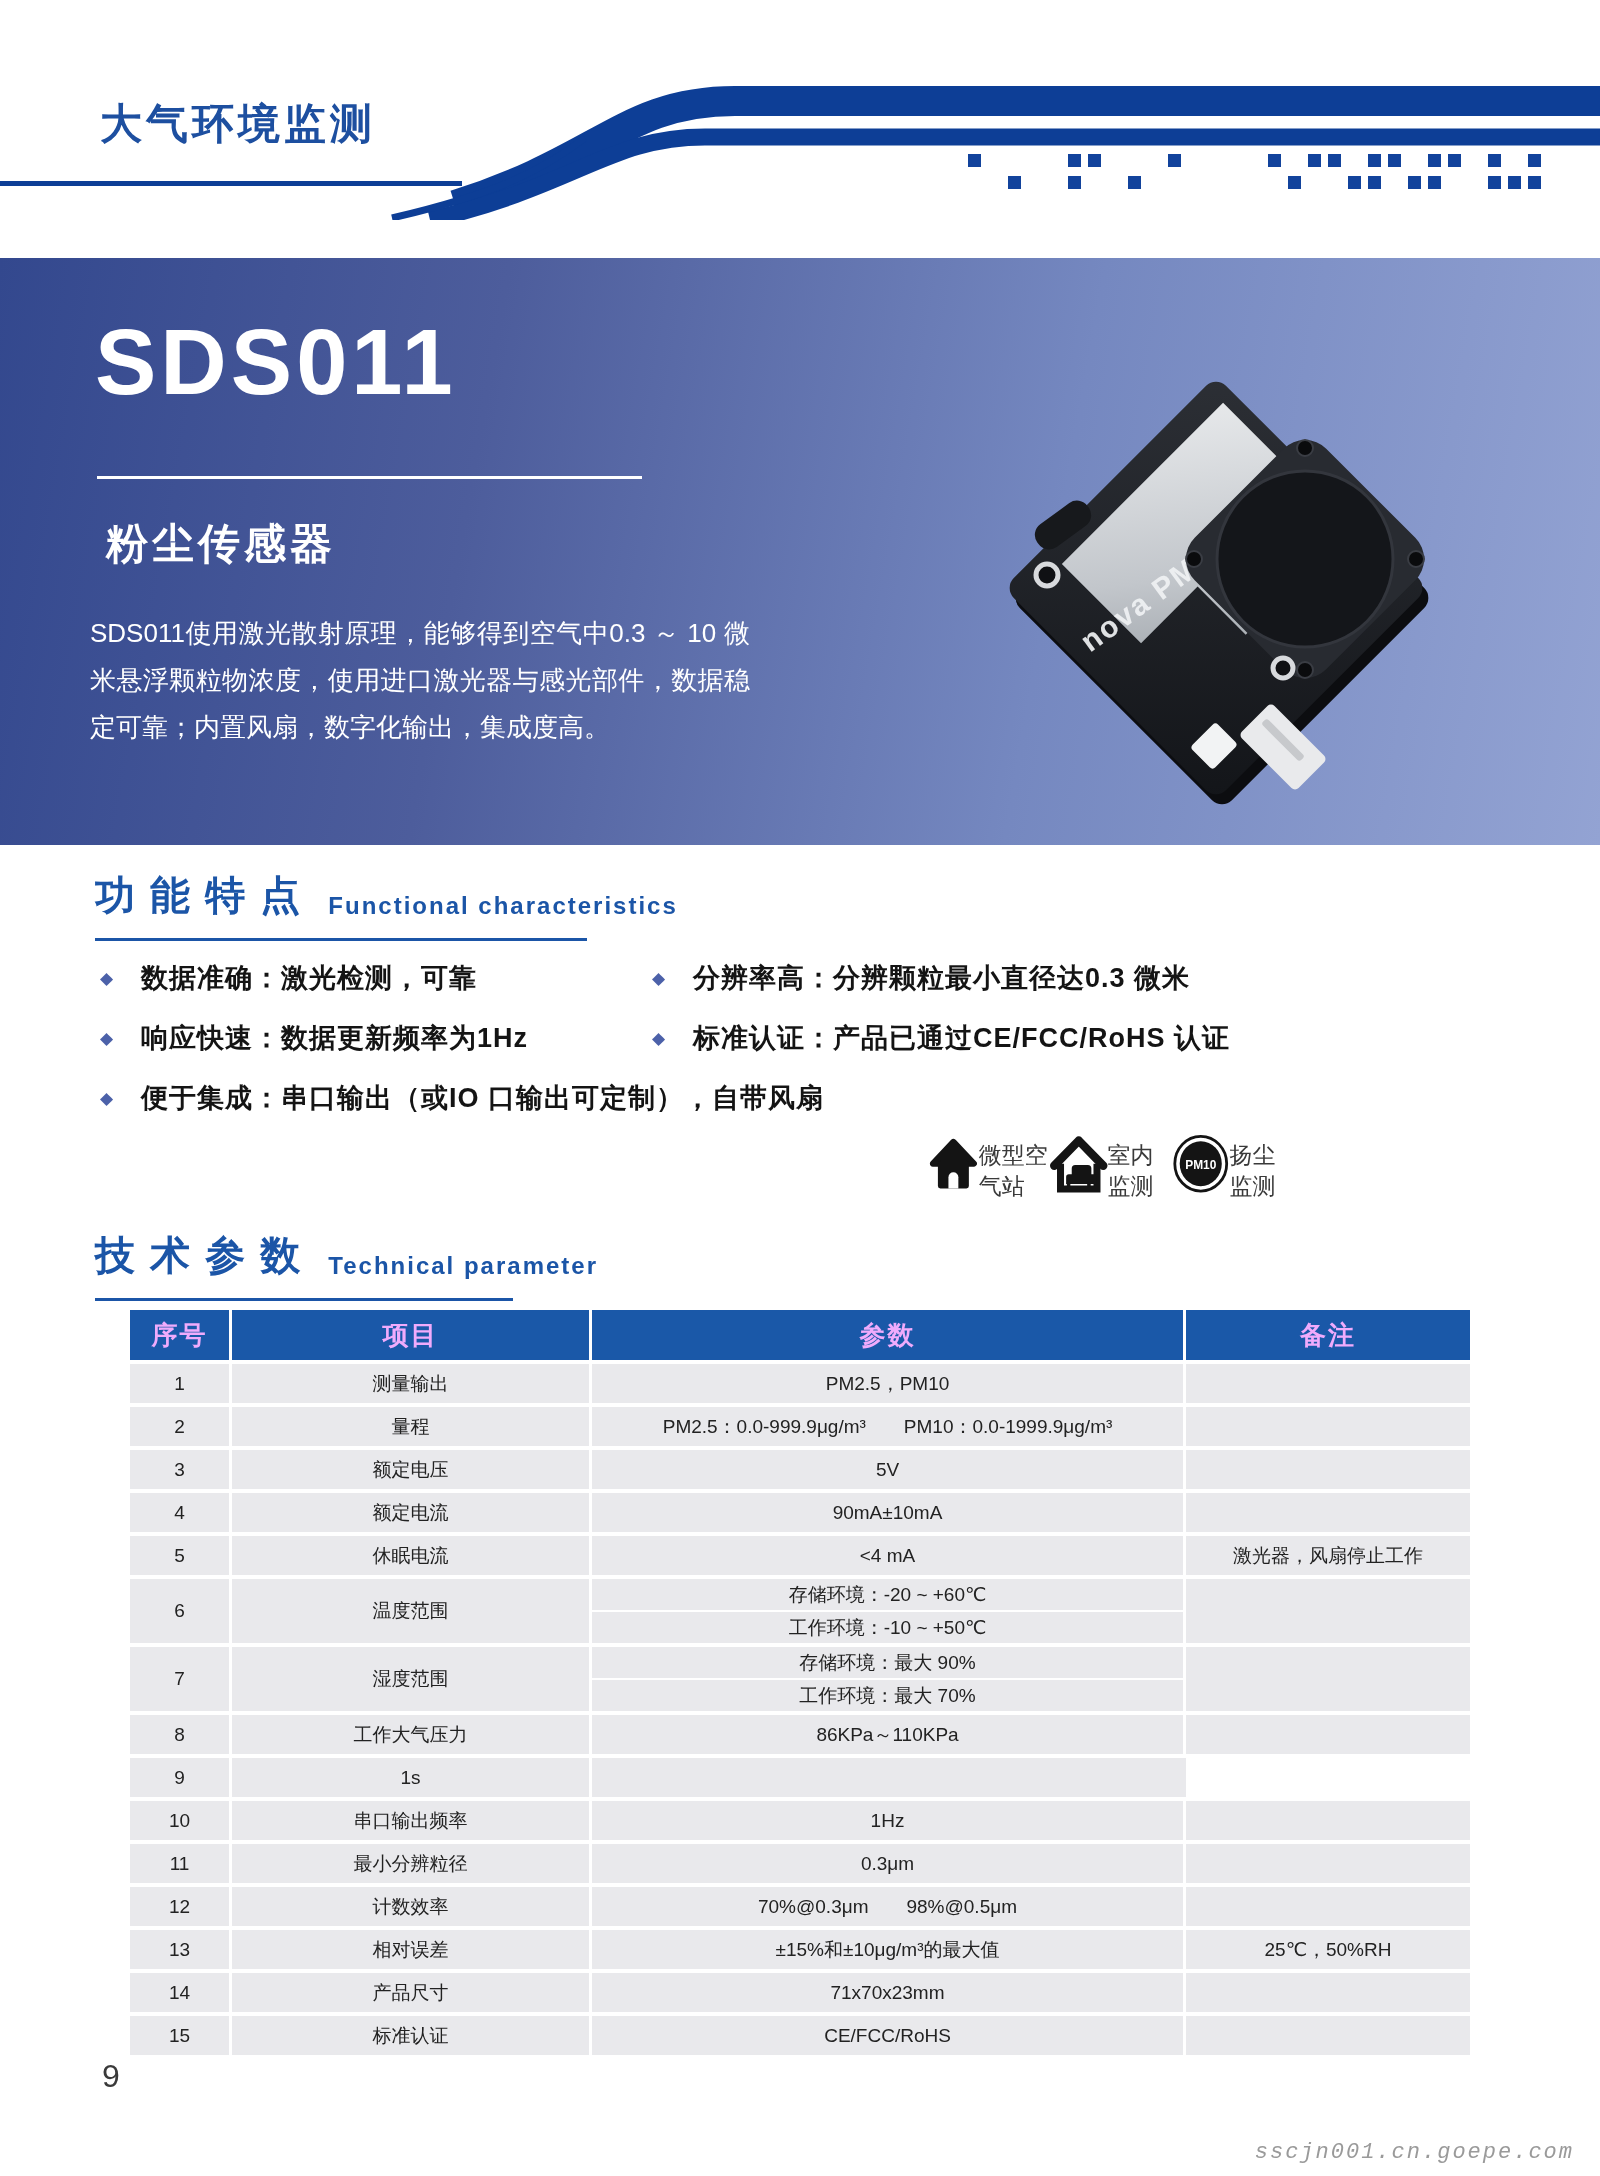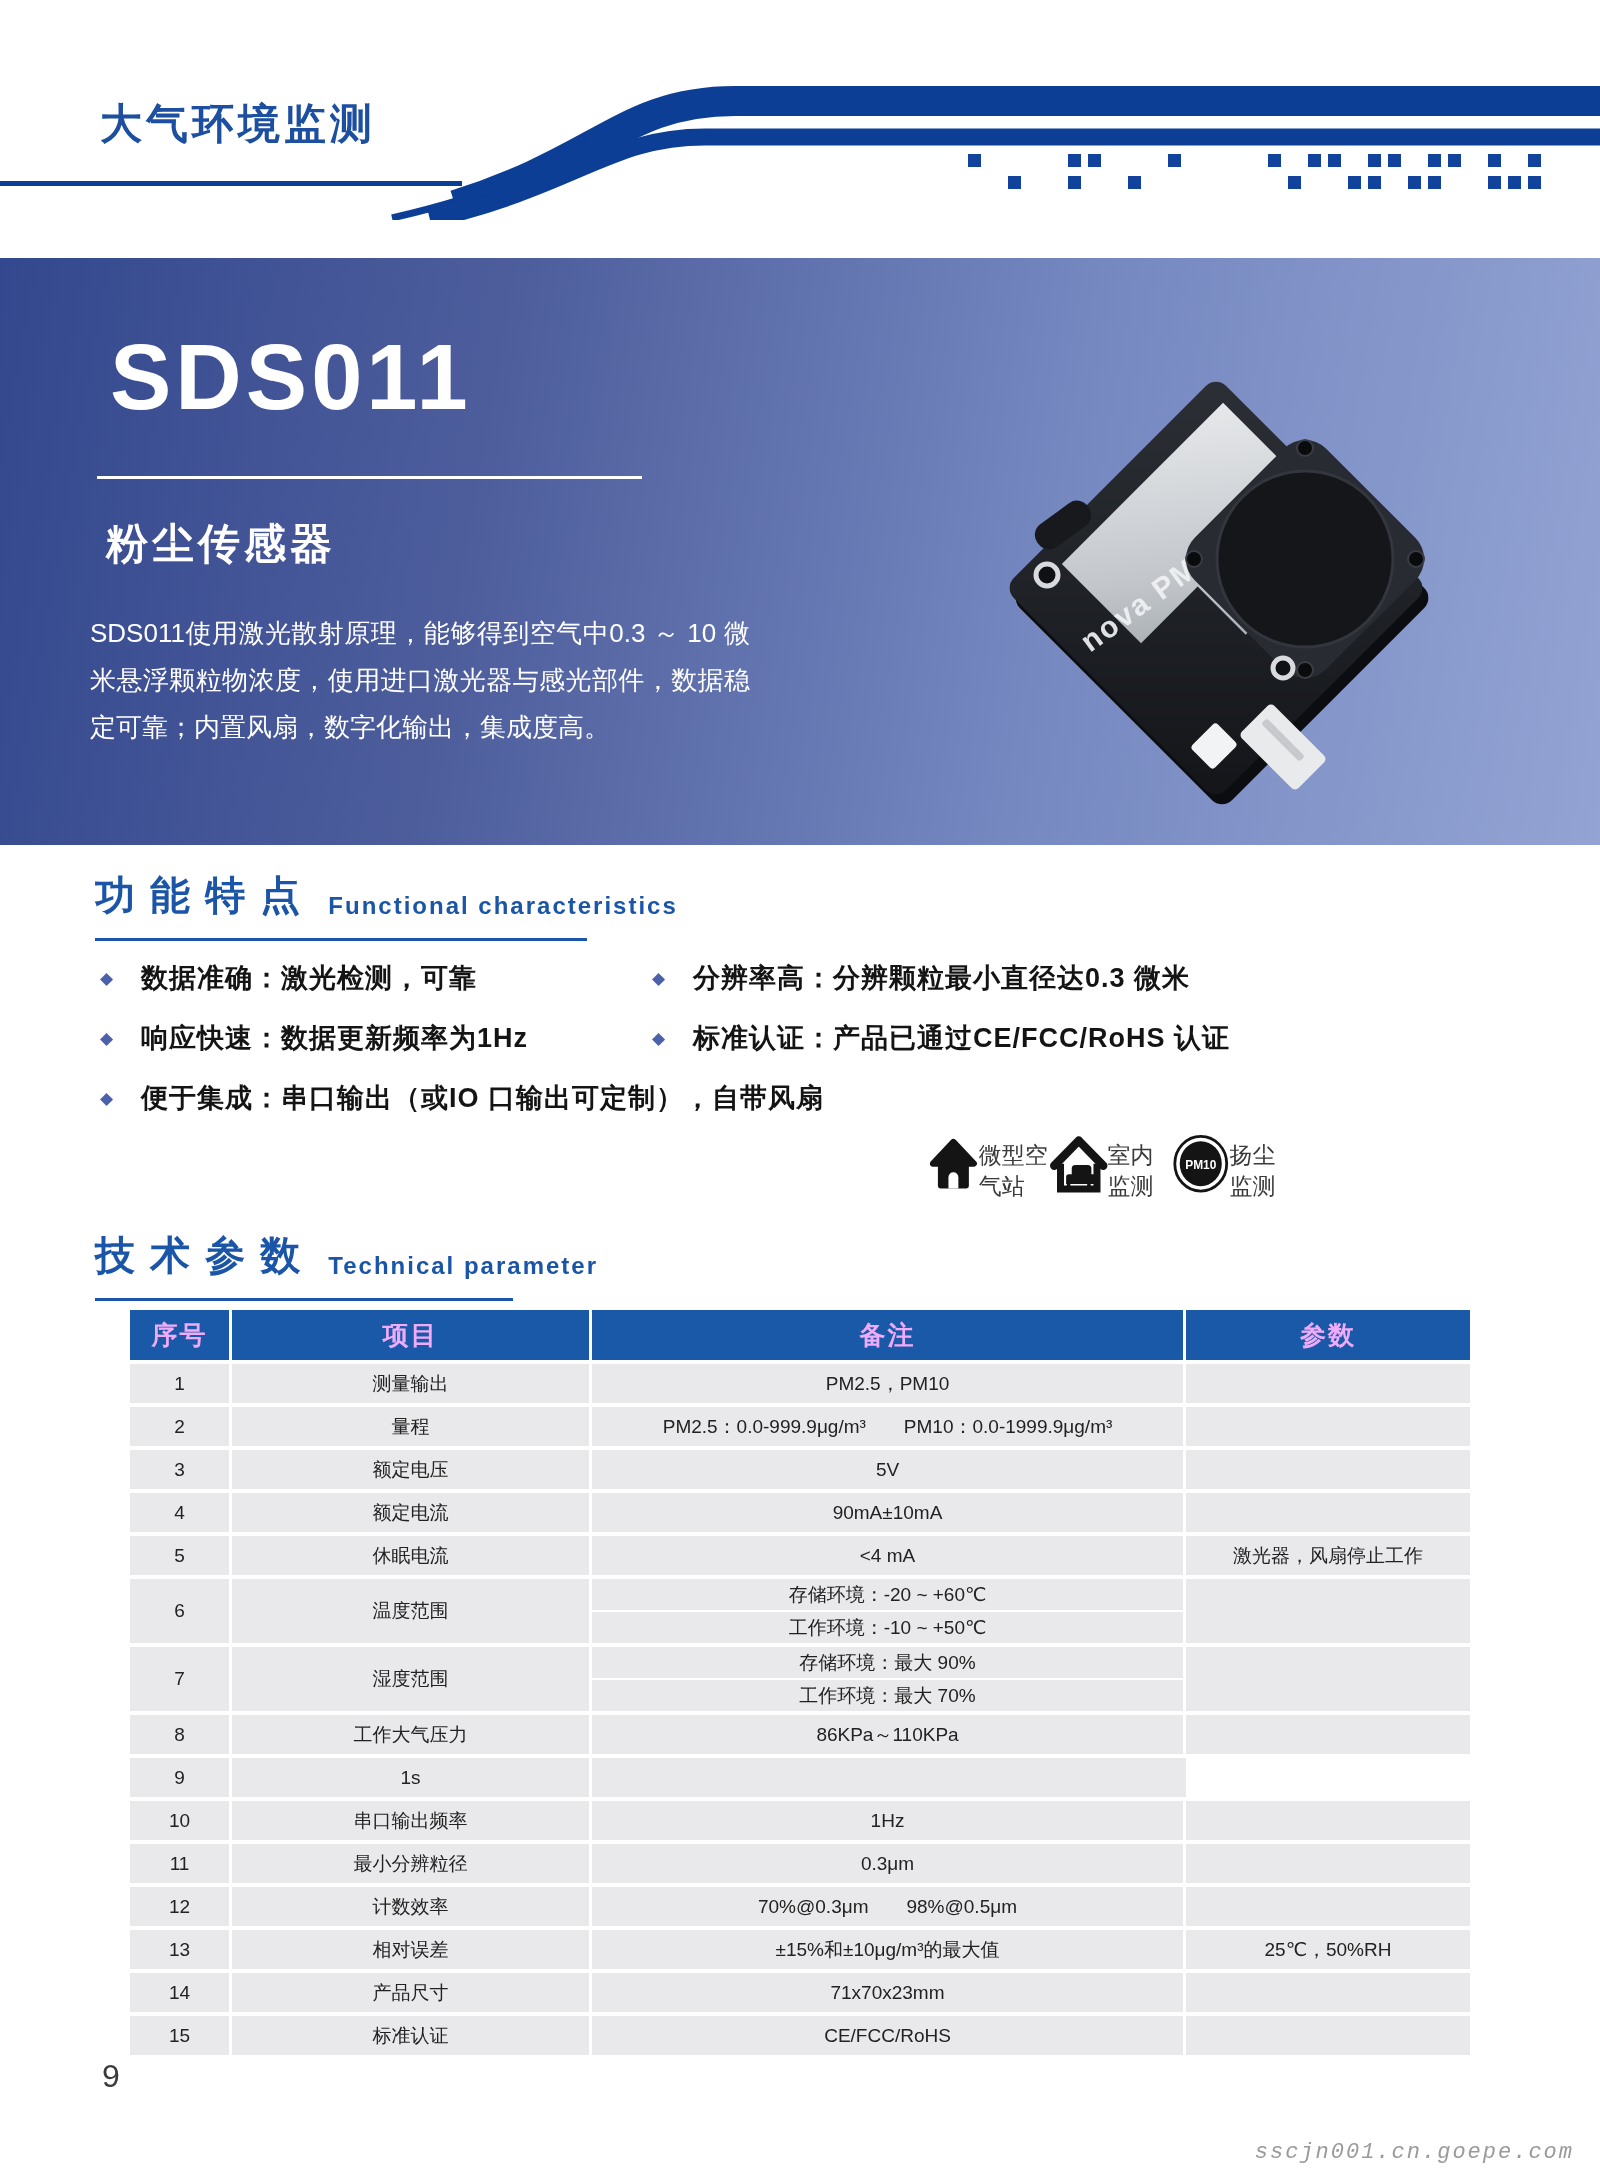--- a/index.html
+++ b/index.html
@@ -11,21 +11,21 @@
          color:#1d4fa0;letter-spacing:4px;}
   .swoosh{position:absolute;left:0;top:60px;width:1600px;height:160px;}
   .dots{position:absolute;left:948px;top:154px;}
   .dots-row{display:flex;height:13px;margin-bottom:9px;}
   .dots-cell{width:13px;height:13px;margin-right:7px;}
   .dots-cell.on{background:#12439c;}
 
   
   .hero{position:absolute;left:0;top:258px;width:1600px;height:587px;
         background:linear-gradient(100deg,#33488e 0%,#4d5d9c 30%,#7588c0 65%,#93a3d3 100%);}
-  .hero-model{position:absolute;left:95px;top:52px;margin:15px;font-size:92px;font-weight:bold;
+  .hero-model{position:absolute;left:95px;top:52px;margin:0;font-size:92px;font-weight:bold;
               color:#ffffff;letter-spacing:4px;}
   .hero-line{position:absolute;left:97px;top:218px;width:545px;height:3px;background:#ffffff;}
   .hero-sub{position:absolute;left:106px;top:258px;margin:0;font-size:42px;font-weight:600;
             color:#ffffff;letter-spacing:4px;}
   .hero-desc{position:absolute;left:90px;top:352px;margin:0;width:660px;font-size:26px;
              line-height:47px;color:#ffffff;text-align:justify;}
   .product-art{position:absolute;left:940px;top:90px;width:620px;height:500px;}
 
   
   .sec-title{position:absolute;display:flex;align-items:flex-end;}
@@ -254,22 +254,22 @@
   <div class="sec-title" style="left:95px;top:1228px;">
     <span class="sec-cn">技 术 参 数</span>
     <span class="sec-en">Technical parameter</span>
   </div>
   <div class="sec-rule" style="left:95px;top:1298px;width:418px;"></div>
 
   <div class="spec-table" id="spec-table">
       <div class="trow thead">
         <div class="tcell">序号</div>
         <div class="tcell">项目</div>
+        <div class="tcell">参数</div>
         <div class="tcell">备注</div>
-        <div class="tcell">参数</div>
       </div>
       <div class="trow tbody single">
         <div class="tcell">1</div>
         <div class="tcell">测量输出</div>
         <div class="tcell param-cell">
           <div class="param-line">PM2.5，PM10</div>
         </div>
         <div class="tcell"></div>
       </div>
       <div class="trow tbody single">

